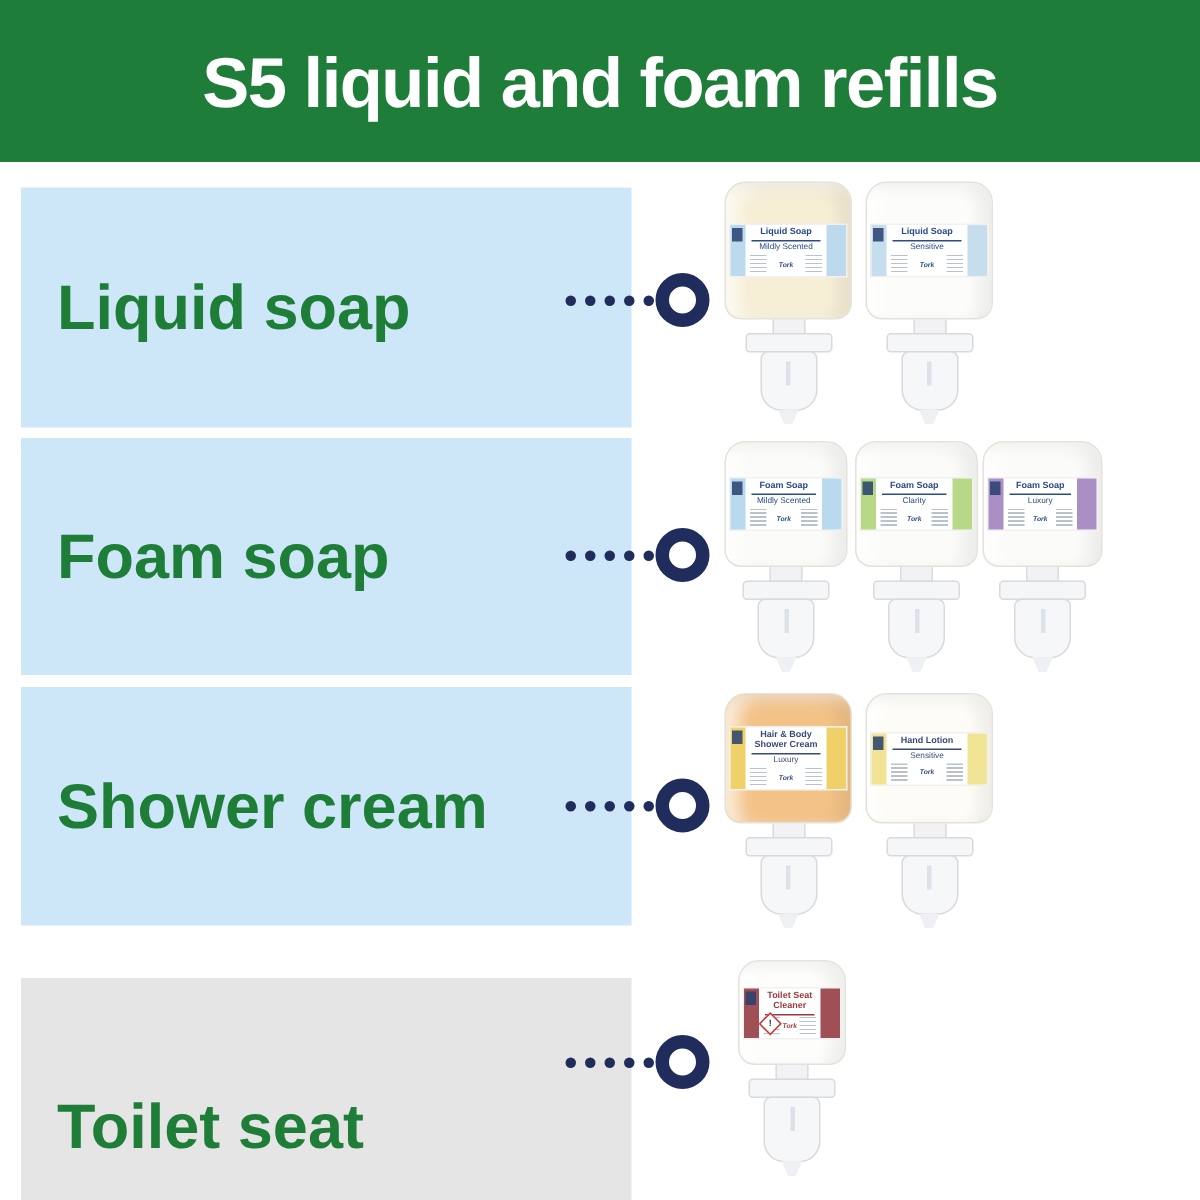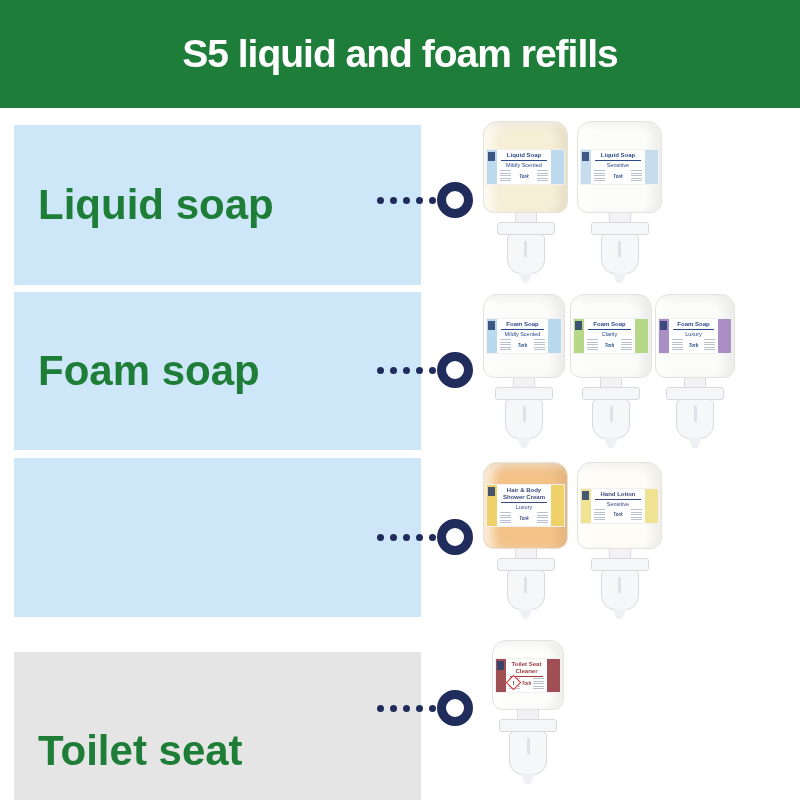--- a/index.html
+++ b/index.html
@@ -2,21 +2,21 @@
 <html><head>
 <meta charset="utf-8">
 <style>
   html,body{margin:0;padding:0;background:#fff;}
   #page{position:relative;width:800px;height:800px;background:#ffffff;
         font-family:"Liberation Sans",sans-serif;overflow:hidden;}
 
   
   .header{position:absolute;left:0;top:0;width:800px;height:108px;
           display:flex;align-items:center;justify-content:center;}
-  .header .title{font-size:39px;font-weight:bold;letter-spacing:-1px;}
+  .header .title{font-size:47px;font-weight:bold;letter-spacing:-1px;}
 
   
   .panel{position:absolute;left:14px;width:407px;box-sizing:border-box;
          padding-left:24px;display:flex;flex-direction:column;justify-content:center;}
   .panel .line{font-size:42px;font-weight:bold;line-height:52px;}
   span:empty{display:none;}
 
   
   .dot{position:absolute;width:7px;height:7px;border-radius:50%;}
   .ring{position:absolute;width:36px;height:36px;border-radius:50%;
@@ -203,20 +203,21 @@
         <div class="tab r" style="background-color: rgb(169, 143, 196);"></div>
       </div>
     </div>
     <div class="neck"></div>
     <div class="collar"></div>
     <div class="chamber"></div>
     <div class="tip"></div>
   </div>
 
   <div class="panel" style="top: 458px; height: 159px; background-color: rgb(205, 231, 249);">
+    <span class="line" style="color: rgb(30, 126, 56);">Shower cream</span>
   </div>
   <div>
     <i class="dot" style="left: 377px; top: 534px; background-color: rgb(31, 44, 92);"></i>
     <i class="dot" style="left: 390px; top: 534px; background-color: rgb(31, 44, 92);"></i>
     <i class="dot" style="left: 403px; top: 534px; background-color: rgb(31, 44, 92);"></i>
     <i class="dot" style="left: 416px; top: 534px; background-color: rgb(31, 44, 92);"></i>
     <i class="dot" style="left: 429px; top: 534px; background-color: rgb(31, 44, 92);"></i>
     <i class="ring" style="left: 437px; top: 519px; border-color: rgb(31, 44, 92);"></i>
   </div>
 

